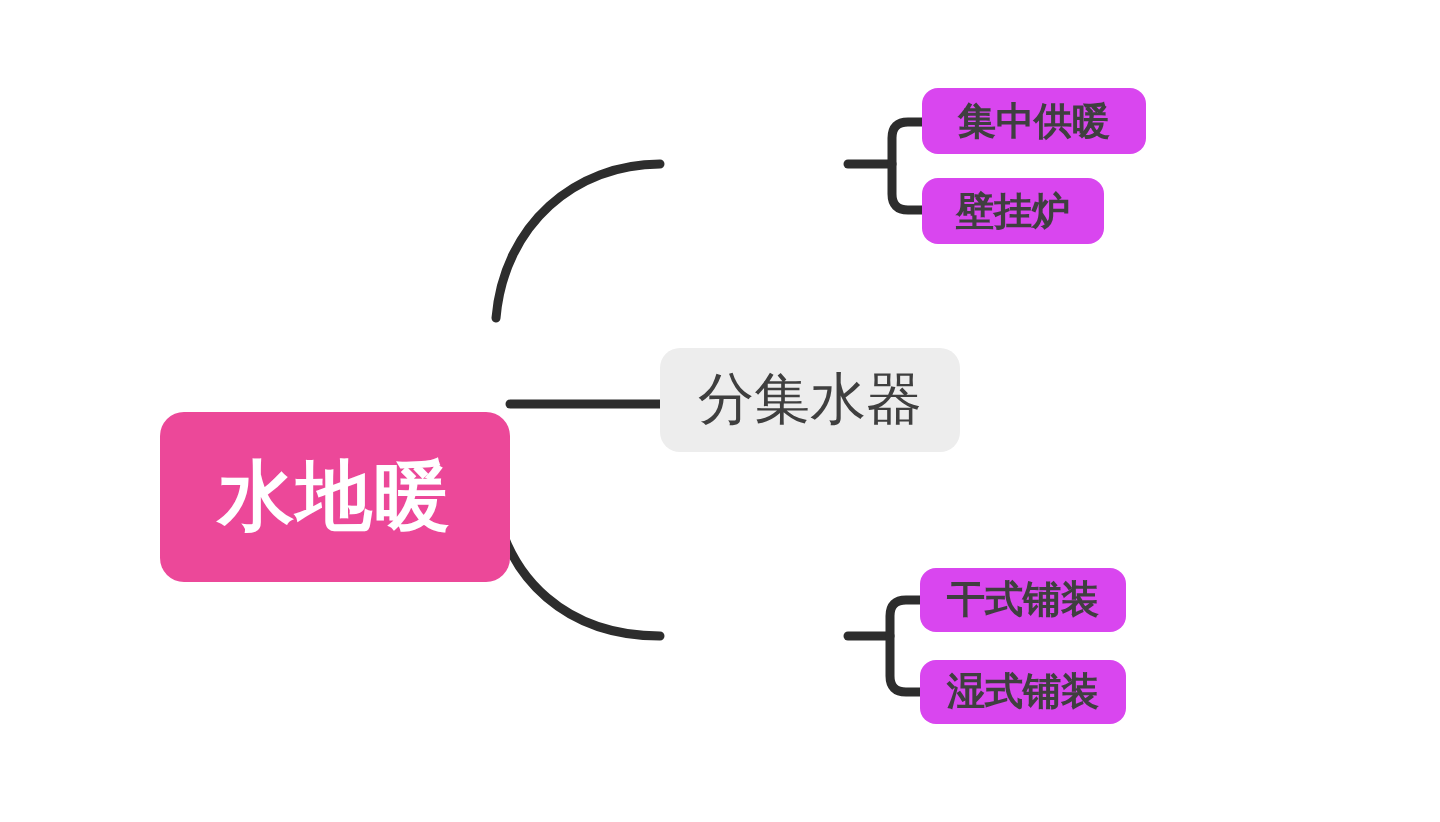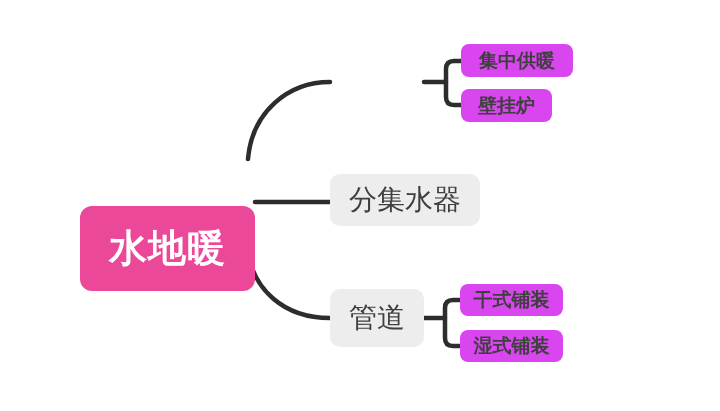--- a/index.html
+++ b/index.html
@@ -84,19 +84,18 @@
 
   <div class="node node-root">水地暖</div>
 
 
   <div class="node node-leaf node-central">集中供暖</div>
 
   <div class="node node-leaf node-boiler">壁挂炉</div>
 
   <div class="node node-branch node-manifold">分集水器</div>
 
-  <div class="node node-branch node-pipes">管道</div>
 
   <div class="node node-leaf node-dry">干式铺装</div>
 
   <div class="node node-leaf node-wet">湿式铺装</div>
 
 </div>
 
 </body></html>

